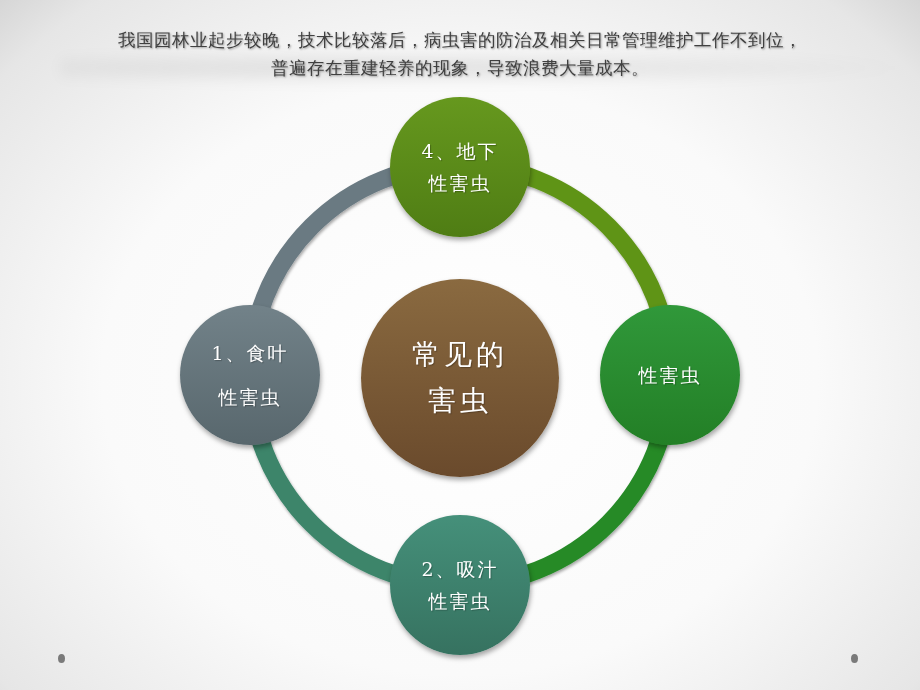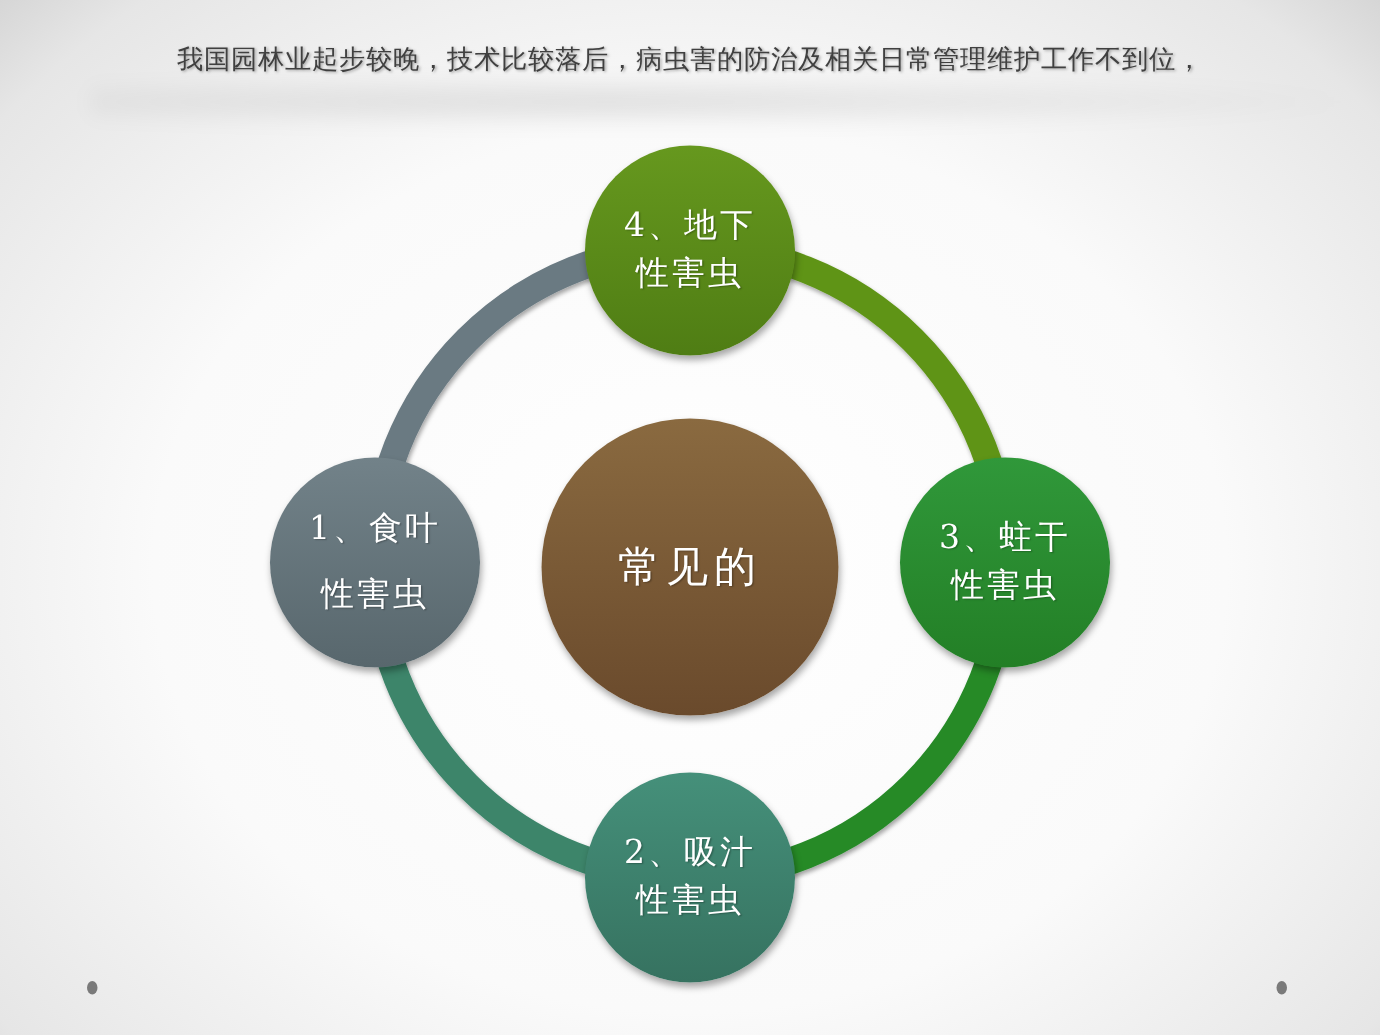--- a/index.html
+++ b/index.html
@@ -18,66 +18,67 @@
       background: radial-gradient(ellipse at 40% 50%, rgba(0,0,0,0.10), rgba(0,0,0,0) 70%);
       filter: blur(6px);
     }
     svg.ring { position: absolute; left: 0; top: 0; }
     .node {
       position: absolute; border-radius: 50%;
       display: flex; align-items: center; justify-content: center; flex-direction: column;
       color: #fff; text-align: center;
       box-shadow: 1px 3px 5px rgba(0,0,0,0.35);
     }
-    .node .line { font-size: 22px; line-height: 32px; letter-spacing: 2px; text-shadow: 1px 1px 1px rgba(0,0,0,0.25); }
+    .node .line { font-size: 19px; line-height: 32px; letter-spacing: 2px; text-shadow: 1px 1px 1px rgba(0,0,0,0.25); }
     .center .line { font-size: 28px; line-height: 46px; letter-spacing: 4px; }
     .dot {
       position: absolute; width: 7px; height: 9px; border-radius: 50%; background: #7a7a7a;
     }
   </style>
 </head>
 <body>
 
 <div class="header-band"></div>
 <div class="header">
   <div>我国园林业起步较晚，技术比较落后，病虫害的防治及相关日常管理维护工作不到位，</div>
+  <div>普遍存在重建轻养的现象，导致浪费大量成本。</div>
 </div>
 
 <svg class="ring" width="920" height="690" viewBox="0 0 920 690">
   <defs>
     <filter id="arcShadow" x="-20%" y="-20%" width="140%" height="140%">
       <feDropShadow dx="1" dy="2" stdDeviation="1.5" flood-color="#000" flood-opacity="0.35"></feDropShadow>
     </filter>
   </defs>
 
   <path d="M 250 375 A 210 210 0 0 1 460 165" fill="none" stroke="#6a7a82" stroke-width="18" filter="url(#arcShadow)"></path>
 
   <path d="M 460 165 A 210 210 0 0 1 670 375" fill="none" stroke="#5f9418" stroke-width="18" filter="url(#arcShadow)"></path>
 
   <path d="M 670 375 A 210 210 0 0 1 460 585" fill="none" stroke="#258a28" stroke-width="18" filter="url(#arcShadow)"></path>
 
   <path d="M 460 585 A 210 210 0 0 1 250 375" fill="none" stroke="#3c856a" stroke-width="18" filter="url(#arcShadow)"></path>
 </svg>
 
 <div class="node center" style="left:361px; top:279px; width:198px; height:198px; background: linear-gradient(#8a6a40, #6a4a2c);">
   <div class="line">常见的</div>
+  <div class="line">害虫</div>
 </div>
 
 <div class="node" style="left:390px; top:97px; width:140px; height:140px; background: linear-gradient(#66981e, #4f7d14);">
   <div class="line">4、地下</div>
   <div class="line">性害虫</div>
 </div>
 
 <div class="node" style="left:180px; top:305px; width:140px; height:140px; background: linear-gradient(#728289, #58676d); gap: 12px;">
   <div class="line">1、食叶</div>
   <div class="line">性害虫</div>
 </div>
 
 <div class="node" style="left:600px; top:305px; width:140px; height:140px; background: linear-gradient(#30983a, #237f26);">
-  <div class="line">3、蛀干</div>
   <div class="line">性害虫</div>
 </div>
 
 <div class="node" style="left:390px; top:515px; width:140px; height:140px; background: linear-gradient(#45907a, #367260); text-align: center;">
   <div class="line">2、吸汁</div>
   <div class="line">性害虫</div>
 </div>
 
 <div class="dot" style="left:58px; top:654px;"></div>
 <div class="dot" style="left:851px; top:654px;"></div>

